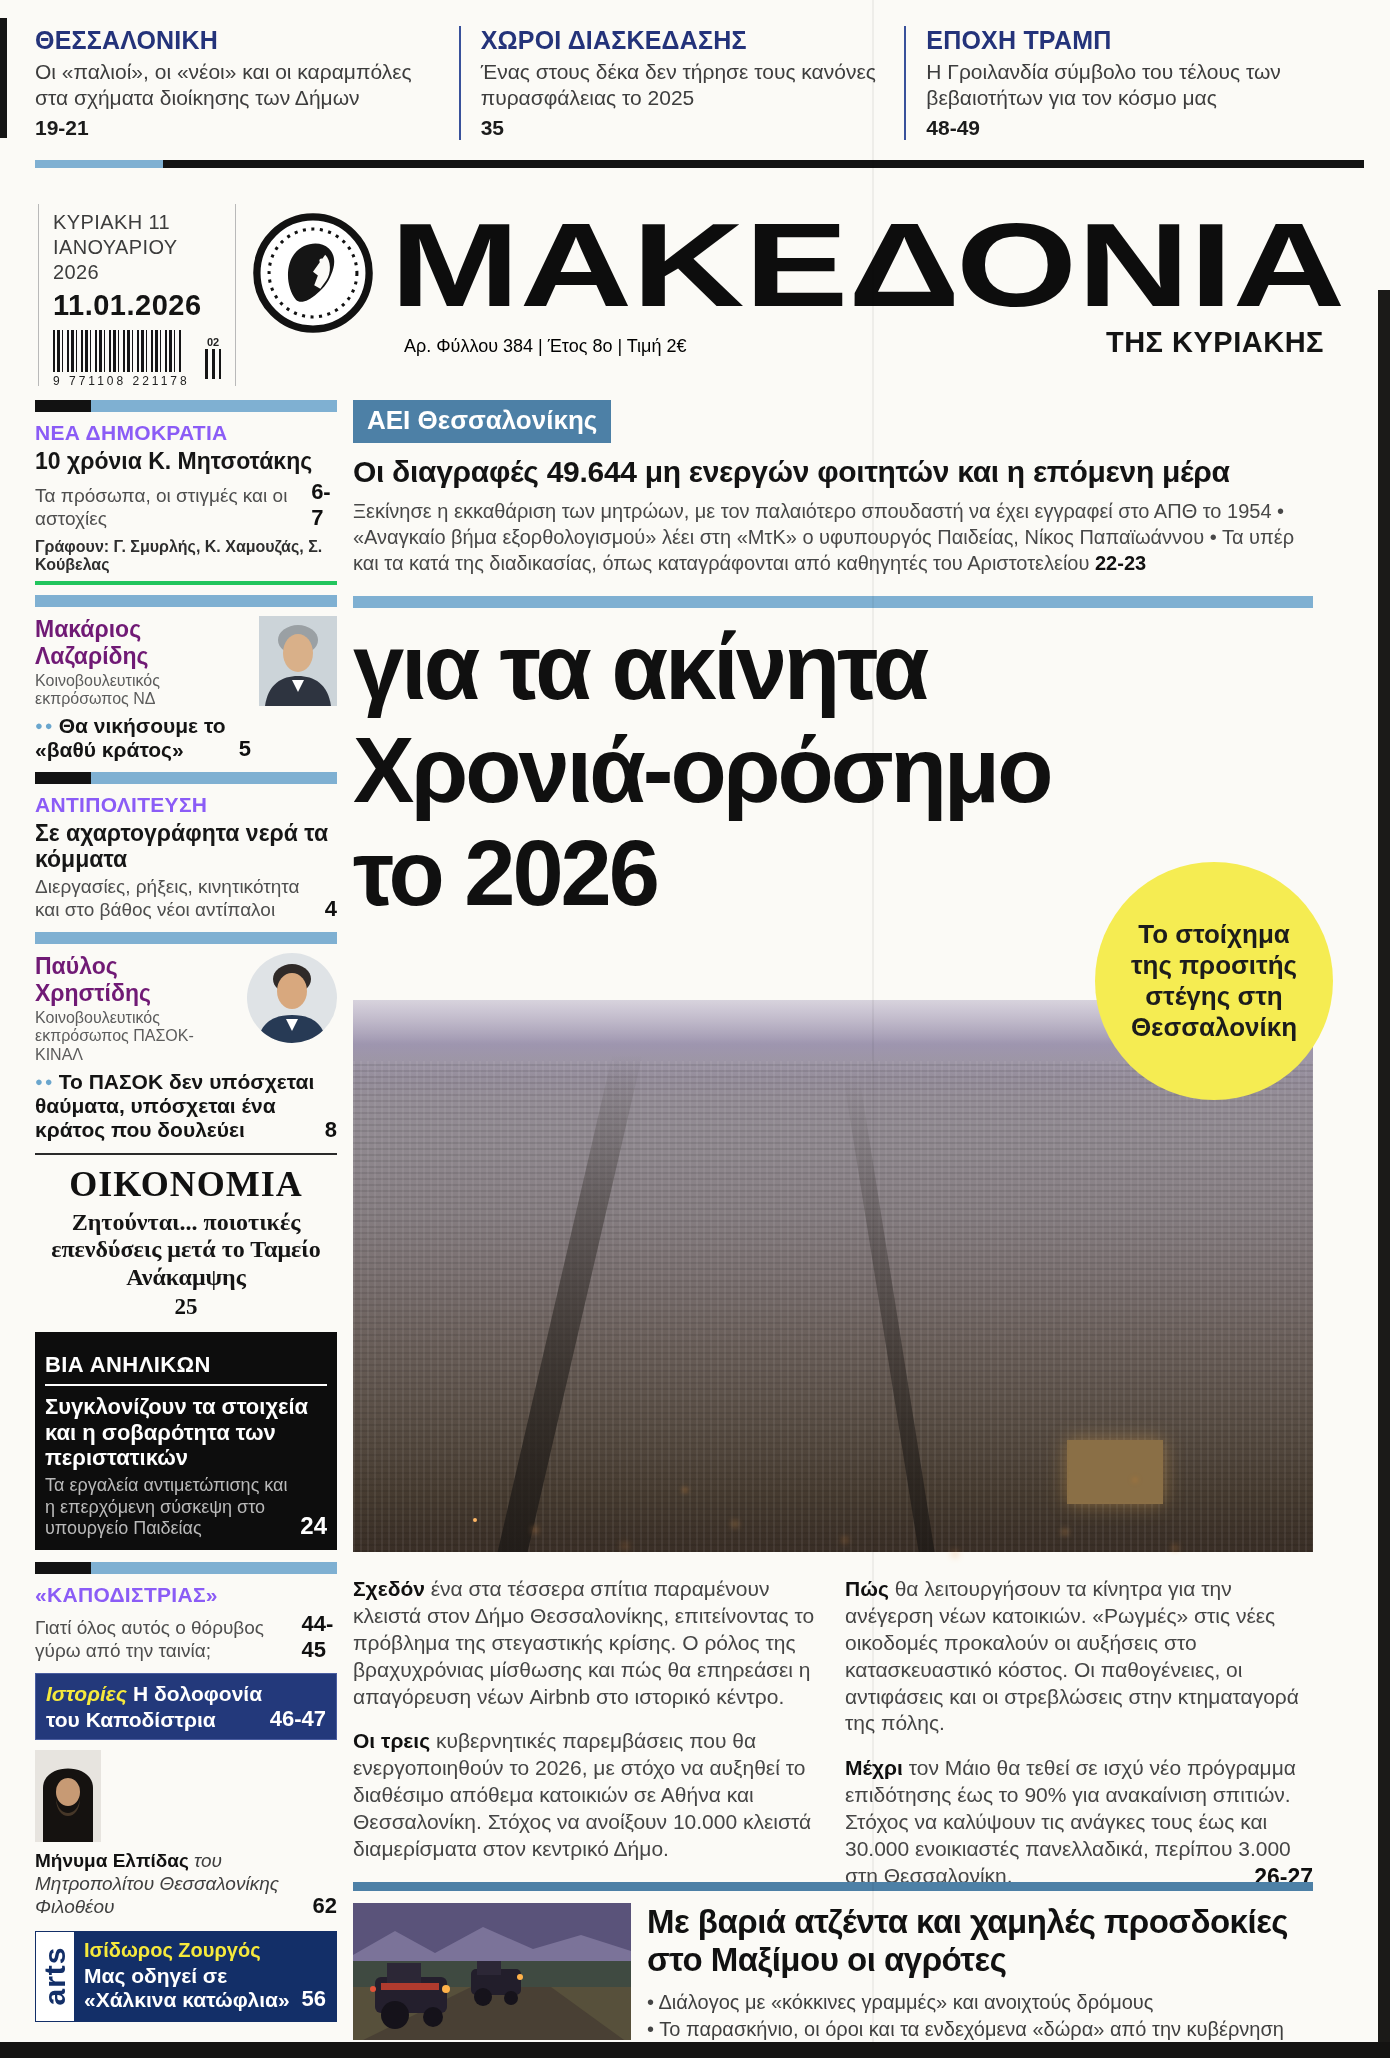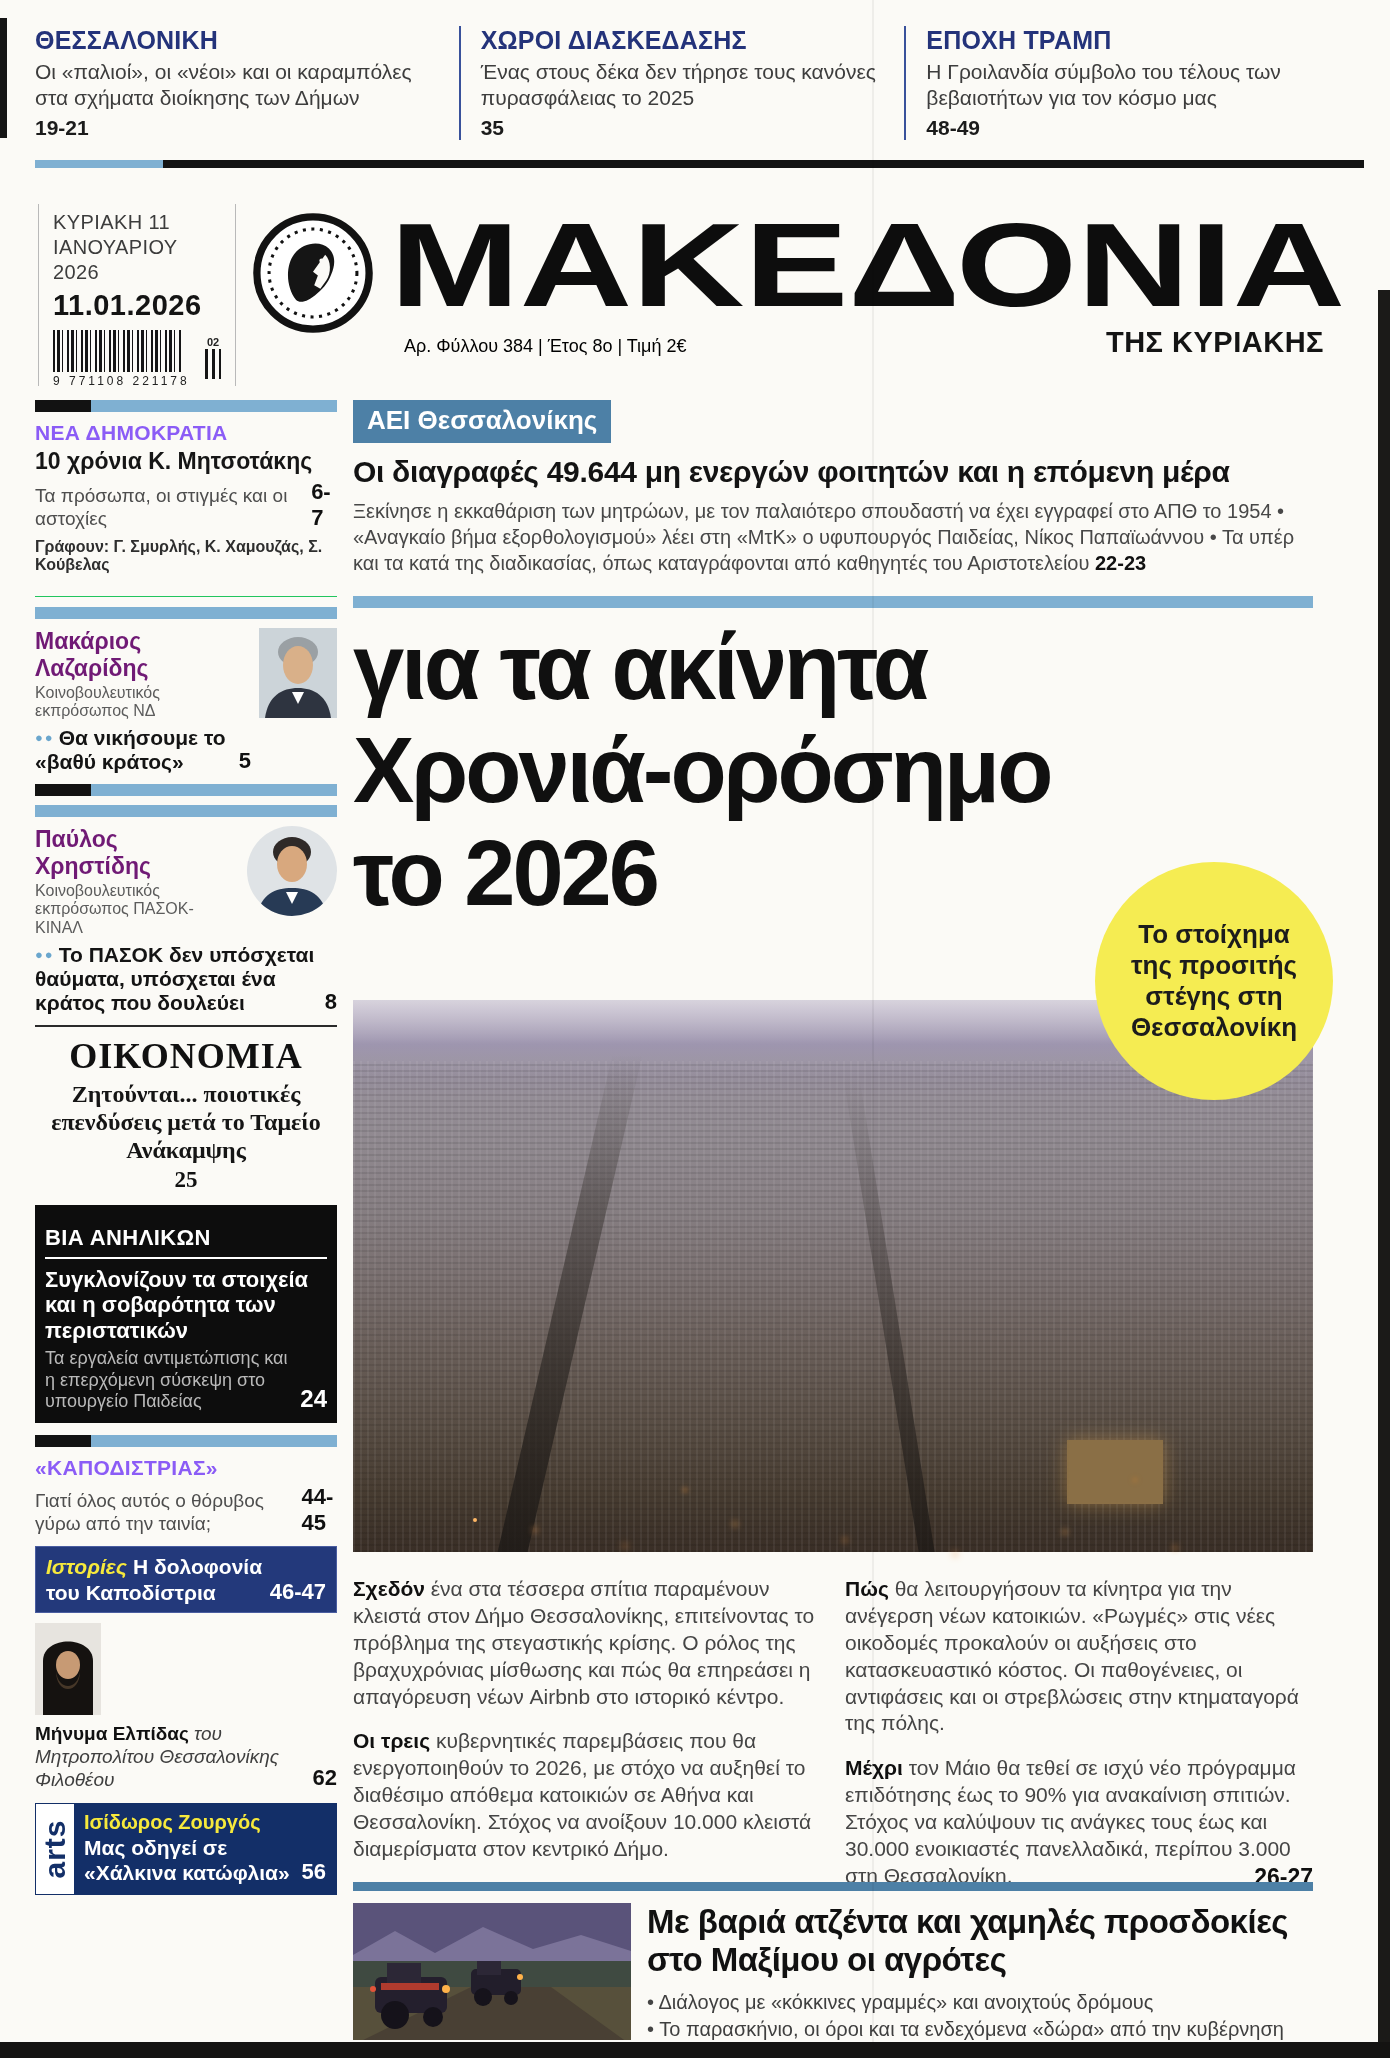--- a/index.html
+++ b/index.html
@@ -46,21 +46,21 @@
 
   
   .bar{height:12px;background:#7fb0d2;margin:0 0 9px 0;position:relative;}
   .bar.black::before{content:"";position:absolute;left:0;top:0;width:56px;height:100%;background:#121212;}
   .sb-block{margin-bottom:10px;}
   .sb-kicker{font-size:21px;font-weight:700;color:#8b5cf6;letter-spacing:.3px;}
   .sb-title{font-size:23px;font-weight:800;color:#161616;line-height:1.12;margin-top:4px;}
   .dek-row{display:flex;justify-content:space-between;align-items:flex-end;margin-top:4px;}
   .sb-dek{font-size:19px;color:#4e4e4e;line-height:1.2;}
   .sb-pages{font-size:22px;font-weight:800;color:#101010;margin-left:8px;}
-  .byline-rule{font-size:16px;font-weight:700;color:#2e2e2e;margin-top:7px;padding-bottom:22px;border-bottom:1px solid #22c55e;}
+  .byline-rule{font-size:16px;font-weight:700;color:#2e2e2e;margin-top:7px;padding-bottom:7px;border-bottom:4px solid #22c55e;}
   .person{display:flex;gap:8px;}
   .person .ptxt{flex:1;}
   .pname{font-size:23px;font-weight:700;color:#701a75;}
   .prole{font-size:16px;color:#5c5c5c;line-height:1.15;margin-top:2px;}
   .quote-row{display:flex;justify-content:space-between;align-items:flex-end;margin-top:5px;}
   .quote{font-size:21px;font-weight:800;color:#141414;line-height:1.15;}
   .qdots{color:#6aa6cd;font-size:13px;letter-spacing:2px;vertical-align:3px;margin-right:4px;}
   .portrait{flex:none;}
   .portrait.rect{width:78px;height:90px;}
   .portrait.round{width:90px;height:90px;border-radius:50%;overflow:hidden;}
@@ -227,20 +227,28 @@
         <svg class="portrait rect" viewBox="0 0 78 90">
           <rect width="78" height="90" fill="#ccd4d9"></rect>
           <ellipse cx="39" cy="24" rx="20" ry="15" fill="#9aa0a4"></ellipse>
           <ellipse cx="39" cy="37" rx="15" ry="19" fill="#d9b089"></ellipse>
           <path d="M6 90 C9 68 23 60 39 60 C55 60 69 68 72 90 Z" fill="#2e3440"></path>
           <path d="M33 64 L39 76 L45 64 Z" fill="#fff"></path>
         </svg>
       </div>
 
       <div class="bar black"></div>
+      <div class="sb-block">
+        <div class="sb-kicker">ΑΝΤΙΠΟΛΙΤΕΥΣΗ</div>
+        <div class="sb-title">Σε αχαρτογράφητα νερά τα κόμματα</div>
+        <div class="dek-row">
+          <span class="sb-dek">Διεργασίες, ρήξεις, κινητικότητα και στο βάθος νέοι αντίπαλοι</span>
+          <span class="sb-pages">4</span>
+        </div>
+      </div>
 
       <div class="bar"></div>
       <div class="sb-block person">
         <div class="ptxt">
           <div class="pname">Παύλος Χρηστίδης</div>
           <div class="prole">Κοινοβουλευτικός εκπρόσωπος ΠΑΣΟΚ-ΚΙΝΑΛ</div>
         </div>
         <svg class="portrait round" viewBox="0 0 90 90">
           <rect width="90" height="90" fill="#dfe3e6"></rect>
           <ellipse cx="45" cy="26" rx="19" ry="15" fill="#2f2a28"></ellipse>

